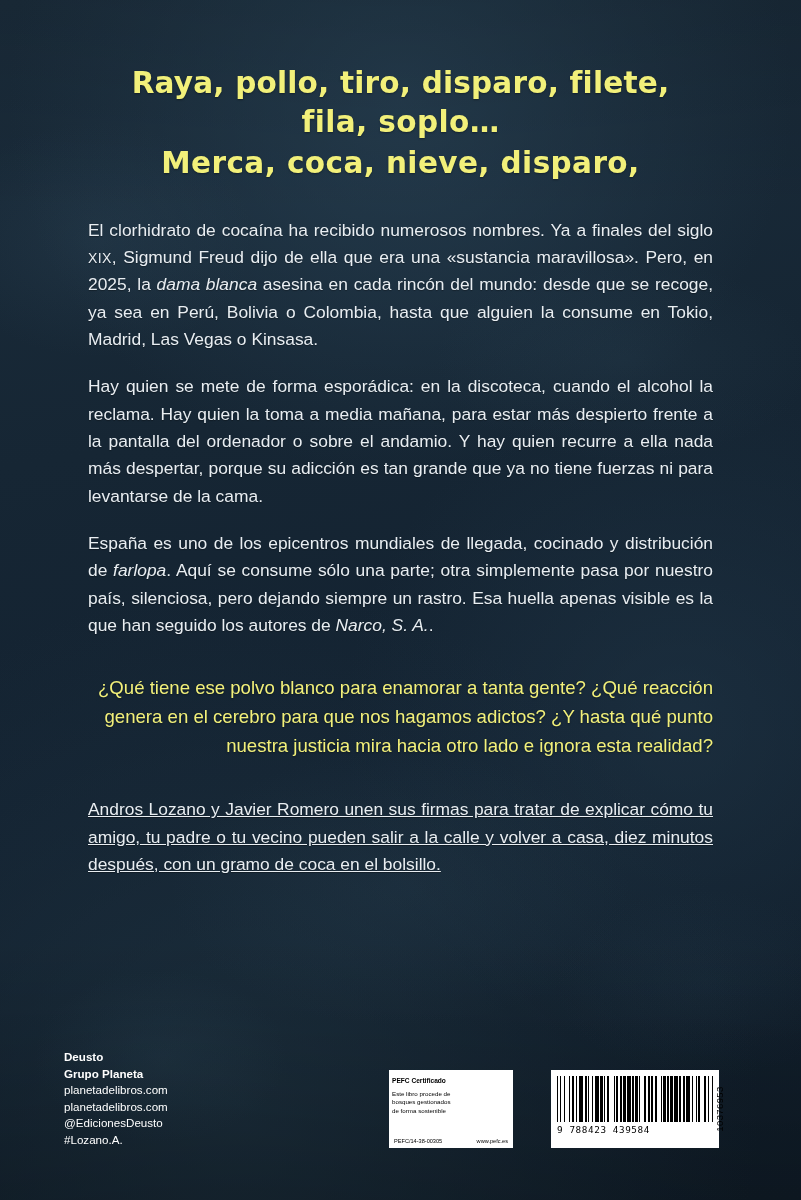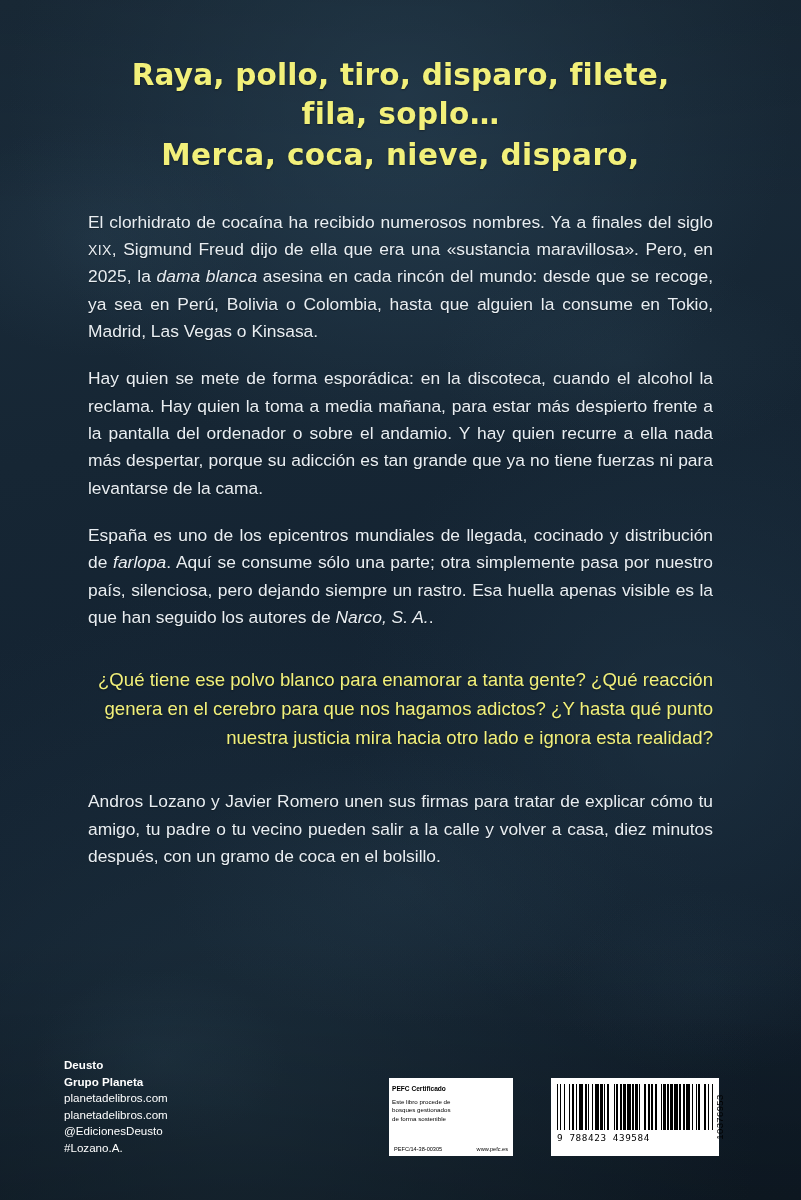--- a/index.html
+++ b/index.html
@@ -41,21 +41,21 @@
   #cover::after {
     content: "";
     position: absolute;
     inset: 0;
     background: linear-gradient(to bottom, rgba(0,0,0,0.12) 0%, rgba(0,0,0,0) 18%, rgba(0,0,0,0) 78%, rgba(0,0,0,0.22) 100%);
     pointer-events: none;
   }
   .content {
     position: relative;
     z-index: 2;
-    padding: 0 88px;
+    padding: 8px 88px;
   }
 
   
   .headline {
     color: #f2f07a;
     text-align: center;
     font-family: "DejaVu Sans", sans-serif;
     font-weight: bold;
     font-size: 29.5px;
     line-height: 1.32;
@@ -75,21 +75,21 @@
     margin-top: 34px;
   }
   .para {
     color: #e9eef2;
     font-size: 17.4px;
     line-height: 1.57;
     text-align: justify;
     margin: 0 0 20px 0;
     text-shadow: 0 1px 1px rgba(0,0,0,0.3);
   }
-  .para:last-child { margin-bottom: 18px; }
+  .para:last-child { margin-bottom: 18px; text-decoration: underline; }
   .para .it { font-style: italic; }
   .para .sc { font-size: 14px; letter-spacing: 0.4px; }
 
   
   .questions {
     margin-top: 34px;
     color: #f2f07a;
     font-size: 18.6px;
     line-height: 1.56;
     text-align: right;
@@ -98,21 +98,21 @@
 
   .closing {
     margin-top: 36px;
   }
 
   
   .footer {
     position: absolute;
     left: 0;
     right: 0;
-    bottom: 0;
+    bottom: 8px;
     height: 160px;
     z-index: 3;
     text-decoration: underline;
   }
   .imprint {
     position: absolute;
     left: 64px;
     bottom: 44px;
     color: #ffffff;
     font-size: 11.6px;

